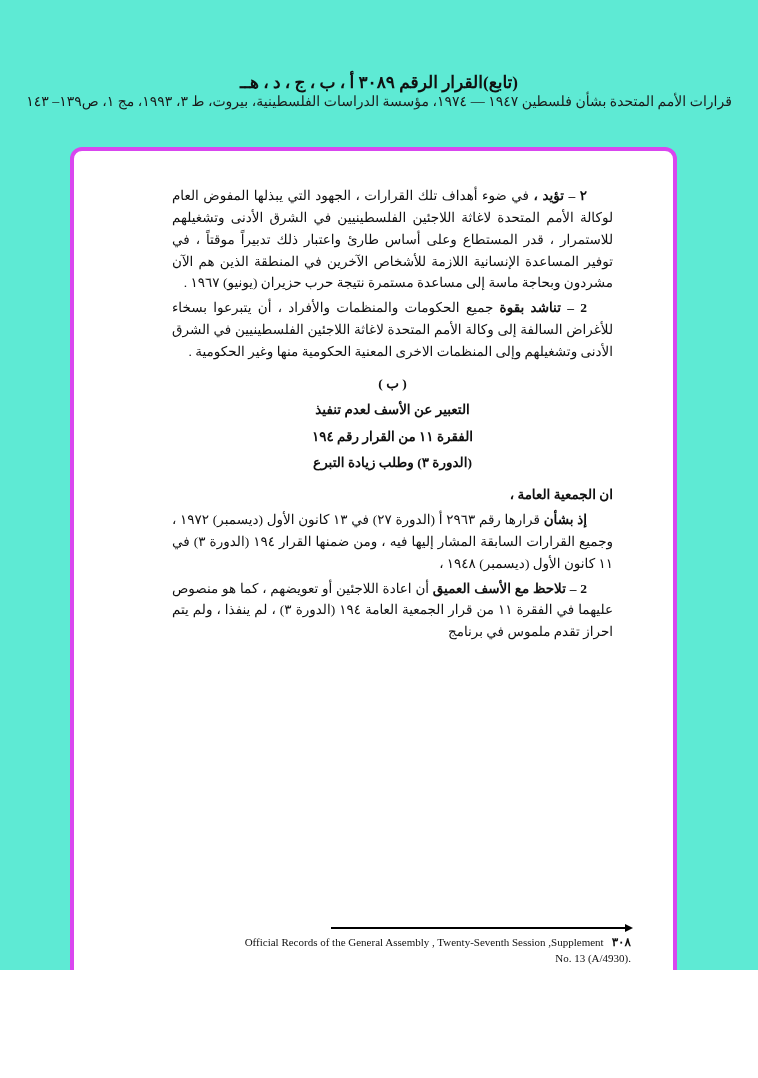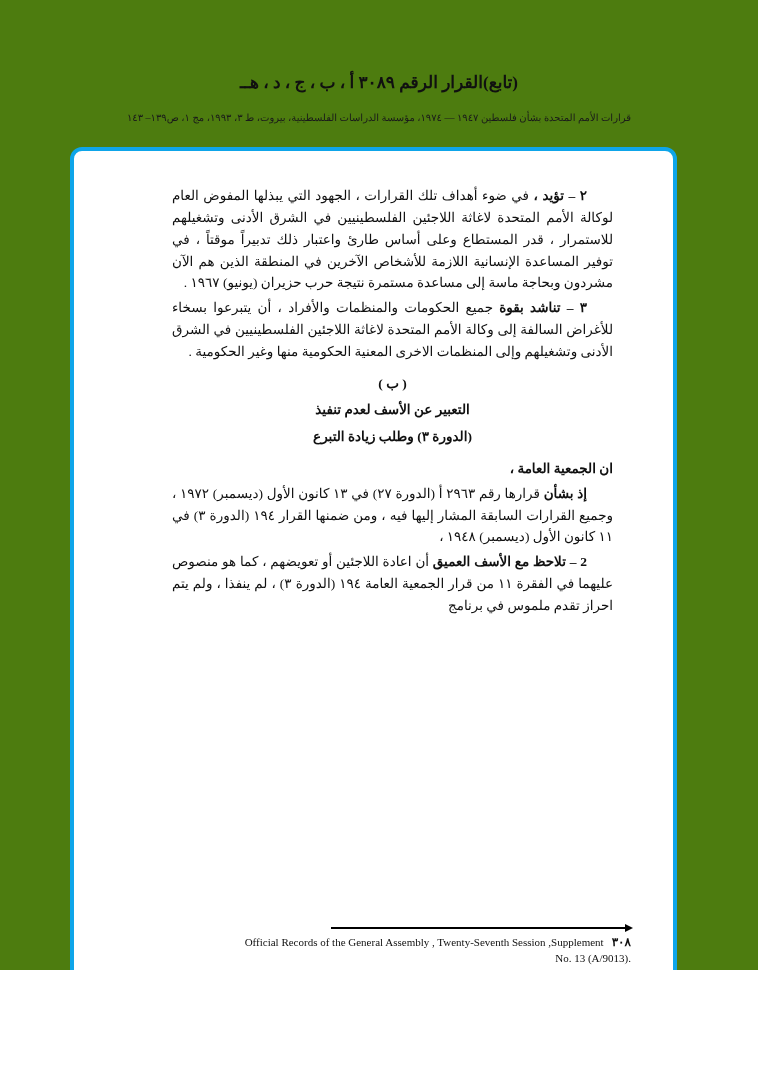--- a/index.html
+++ b/index.html
@@ -6,48 +6,48 @@
     margin: 0;
     padding: 0;
     background: #ffffff;
     font-family: "Liberation Serif", "DejaVu Serif", serif;
     color: #101010;
   }
   .page {
     position: relative;
     width: 758px;
     height: 970px;
-    background: #4d7c0f;
+    background: #5eead4;
     overflow: hidden;
   }
   .header {
     position: absolute;
     top: 72px;
     left: 0;
     right: 0;
     text-align: center;
     direction: rtl;
   }
   .doc-title {
     font-size: 17px;
     font-weight: bold;
     letter-spacing: 0.5px;
   }
   .doc-source {
-    margin-top: 19px;
-    font-size: 10px;
+    margin-top: 0;
+    font-size: 14px;
     color: #1a1a1a;
   }
   .frame {
     position: absolute;
     left: 70px;
     top: 147px;
     width: 607px;
     height: 868px;
-    border: 4px solid #0ea5e9;
+    border: 4px solid #d946ef;
     border-radius: 12px;
     background: #ffffff;
     box-sizing: border-box;
   }
   .content {
     direction: rtl;
     text-align: justify;
     padding: 34px 60px 0 98px;
     font-size: 13.5px;
     line-height: 1.62;
@@ -144,26 +144,27 @@
   </div>
 
   <div class="frame">
     <div class="content">
 
       <p class="para">
         <span class="lead">٢ – تؤيد ،</span><span> في ضوء أهداف تلك القرارات ، الجهود التي يبذلها المفوض العام لوكالة الأمم المتحدة لاغاثة اللاجئين الفلسطينيين في الشرق الأدنى وتشغيلهم للاستمرار ، قدر المستطاع وعلى أساس طارئ واعتبار ذلك تدبيراً موقتاً ، في توفير المساعدة الإنسانية اللازمة للأشخاص الآخرين في المنطقة الذين هم الآن مشردون وبحاجة ماسة إلى مساعدة مستمرة نتيجة حرب حزيران (يونيو) ١٩٦٧ .</span>
       </p>
 
       <p class="para">
-        <span class="lead">٣ – تناشد بقوة</span><span> جميع الحكومات والمنظمات والأفراد ، أن يتبرعوا بسخاء للأغراض السالفة إلى وكالة الأمم المتحدة لاغاثة اللاجئين الفلسطينيين في الشرق الأدنى وتشغيلهم وإلى المنظمات الاخرى المعنية الحكومية منها وغير الحكومية .</span>
+        <span class="lead">2 – تناشد بقوة</span><span> جميع الحكومات والمنظمات والأفراد ، أن يتبرعوا بسخاء للأغراض السالفة إلى وكالة الأمم المتحدة لاغاثة اللاجئين الفلسطينيين في الشرق الأدنى وتشغيلهم وإلى المنظمات الاخرى المعنية الحكومية منها وغير الحكومية .</span>
       </p>
 
       <div class="section-heading">
         <div>( ب )</div>
         <div>التعبير عن الأسف لعدم تنفيذ</div>
+        <div>الفقرة ١١ من القرار رقم ١٩٤</div>
         <div>(الدورة ٣) وطلب زيادة التبرع</div>
       </div>
 
       <p class="para no-indent opening">ان الجمعية العامة ،</p>
 
       <p class="para">
         <span class="lead">إذ بشأن</span><span> قرارها رقم ٢٩٦٣ أ (الدورة ٢٧) في ١٣ كانون الأول (ديسمبر) ١٩٧٢ ، وجميع القرارات السابقة المشار إليها فيه ، ومن ضمنها القرار ١٩٤ (الدورة ٣) في ١١ كانون الأول (ديسمبر) ١٩٤٨ ،</span>
       </p>
 
 
@@ -171,19 +172,19 @@
         <span class="lead">2 – تلاحظ مع الأسف العميق</span><span> أن اعادة اللاجئين أو تعويضهم ، كما هو منصوص عليهما في الفقرة ١١ من قرار الجمعية العامة ١٩٤ (الدورة ٣) ، لم ينفذا ، ولم يتم احراز تقدم ملموس في برنامج</span>
       </p>
 
     </div>
 
     <div class="frame-footer">
       <div class="footer-rule">
           <span class="arrowhead"></span>
         </div>
       <div class="footer-line1"><span>Official Records of the General Assembly ,  Twenty-Seventh Session ,Supplement</span><span class="footer-ref">٣٠٨</span></div>
-      <div class="footer-line2">No. 13 (A/9013).</div>
+      <div class="footer-line2">No. 13 (A/4930).</div>
     </div>
   </div>
 
   <div class="page-number">٢</div>
 
 </div>
 
 </body></html>

